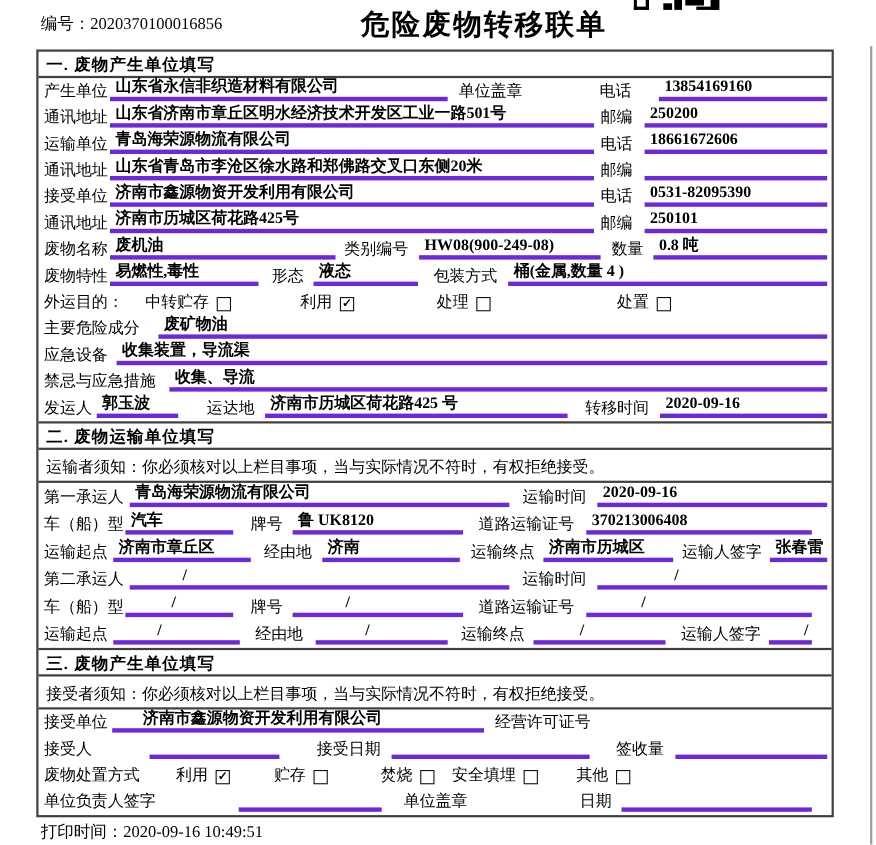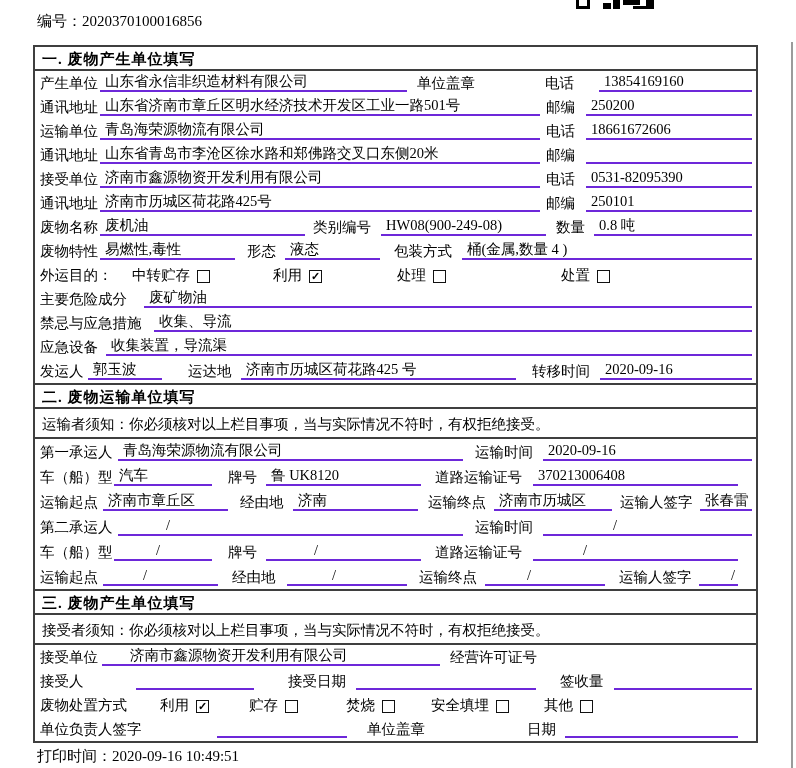--- a/index.html
+++ b/index.html
@@ -28,41 +28,42 @@
     border-bottom:2px solid #3f3f3f; letter-spacing:1px;
   }
   .notice { height:30px; padding:6px 6px 0 7px; font-size:14.5px; border-bottom:2px solid #3f3f3f; }
 
   .row {
     display:flex; align-items:flex-end; height:24px;
     padding:0 4px 3px 5px; font-size:14.5px; line-height:18px; white-space:nowrap;
   }
   .sec2 .row { height:25px; }
   .lb { flex:none; }
-  .uv { border-bottom:2px solid #6d28d9; padding:0 2px 0 5px; flex:none; overflow:hidden; }
+  .uv { border-bottom:4px solid #6d28d9; padding:0 2px 0 5px; flex:none; overflow:hidden;font-weight:bold; }
   .fx { flex:1 1 auto; }
   .mr14 { margin-right:14px; }
   .cb {
     width:13px; height:13px; border:1px solid #111; display:inline-flex;
     align-items:center; justify-content:center; margin:0 0 1px 7px;
     font-size:11px; line-height:11px; flex:none;
   }
   .cbm { font-style:normal; font-weight:bold; }
   .opt { display:inline-flex; align-items:flex-end; flex:none; }
   .print-line { position:absolute; left:37px; top:747px; font-size:15px; white-space:nowrap; }
 </style>
 </head>
 <body>
 
 <div class="page">
 
   <div class="doc-no">
     <span>编号：</span><span>2020370100016856</span>
   </div>
 
+  <div class="doc-title">危险废物转移联单</div>
 
   <svg class="qr-frag" width="80" height="10" viewBox="0 0 80 10">
     <rect x="0" y="0" width="3" height="9" fill="#000"></rect>
     <rect x="11" y="0" width="3" height="9" fill="#000"></rect>
     <rect x="0" y="6" width="14" height="3" fill="#000"></rect>
     <rect x="27" y="3" width="8" height="6" fill="#000"></rect>
     <rect x="37" y="0" width="7" height="9" fill="#000"></rect>
     <rect x="47" y="0" width="17" height="5" fill="#000"></rect>
     <rect x="57" y="6" width="19" height="3" fill="#000"></rect>
     <rect x="70" y="0" width="8" height="9" fill="#000"></rect>
@@ -163,27 +164,27 @@
             </span>
         </span>
       </div>
 
       <div class="row">
         <span class="lb" style="width:92px">主要危险成分</span>
         <span class="uv fx" style="margin-left:12px">废矿物油</span>
       </div>
 
       <div class="row">
+        <span class="lb" style="width:62px">应急设备</span>
+        <span class="uv fx" style="margin-left:4px">收集装置，导流渠</span>
+      </div>
+
+      <div class="row">
         <span class="lb" style="width:106px">禁忌与应急措施</span>
         <span class="uv fx" style="margin-left:8px">收集、导流</span>
-      </div>
-
-      <div class="row">
-        <span class="lb" style="width:62px">应急设备</span>
-        <span class="uv fx" style="margin-left:4px">收集装置，导流渠</span>
       </div>
 
       <div class="row">
         <span class="lb" style="width:48px">发运人</span>
         <span class="uv" style="width:74px">郭玉波</span>
         <span class="lb" style="margin-left:26px;width:45px">运达地</span>
         <span class="uv" style="margin-left:8px;width:275px">济南市历城区荷花路425 号</span>
         <span class="lb" style="margin-left:16px;width:60px">转移时间</span>
         <span class="uv fx" style="margin-left:8px">2020-09-16</span>
       </div>
@@ -280,21 +281,21 @@
           <span class="cb">
               <span class="cbm"></span>
             </span>
         </span>
         <span class="opt" style="margin-left:48px">
           <span>焚烧</span>
           <span class="cb">
               <span class="cbm"></span>
             </span>
         </span>
-        <span class="opt" style="margin-left:36px">
+        <span class="opt" style="margin-left:16px">
           <span>安全填埋</span>
           <span class="cb">
               <span class="cbm"></span>
             </span>
         </span>
         <span class="opt" style="margin-left:35px">
           <span>其他</span>
           <span class="cb">
               <span class="cbm"></span>
             </span>

